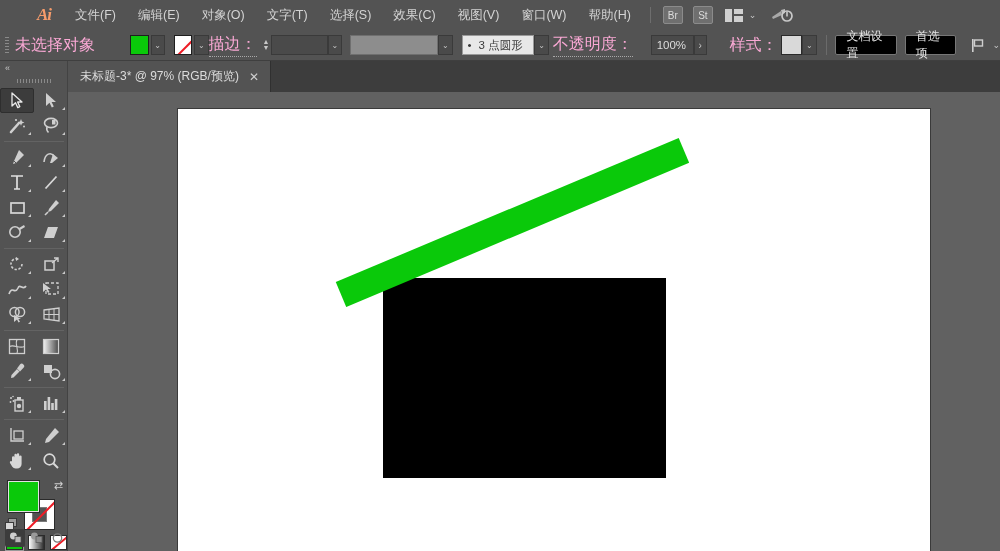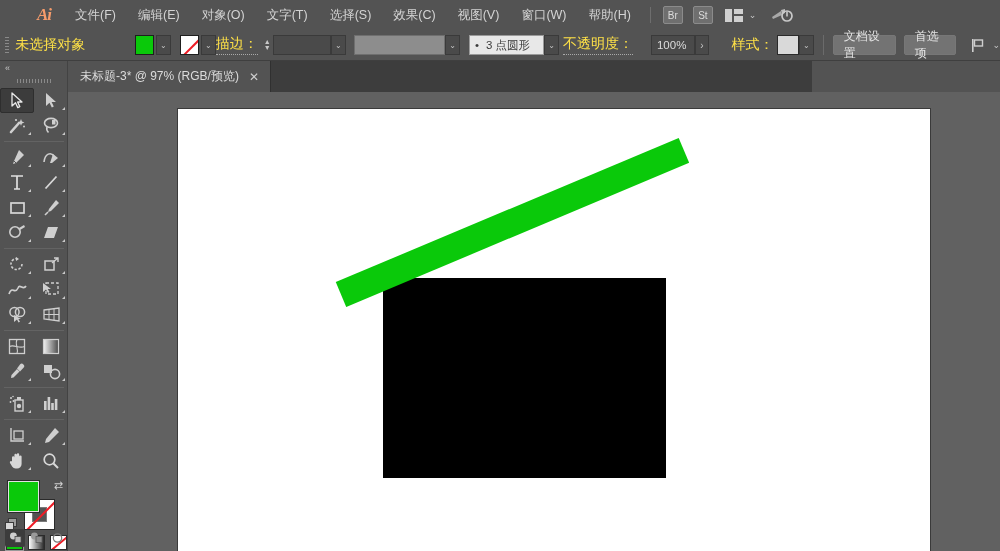--- a/index.html
+++ b/index.html
@@ -45,21 +45,21 @@
   
   .controlbar {
     position: absolute; left: 0; top: 30px; width: 1000px; height: 31px;
     background: #535353; display: flex; align-items: center;
     border-bottom: 1px solid #3f3f3f;
   }
   .grip {
     width: 5px; height: 17px; margin: 0 6px 0 5px;
     background: repeating-linear-gradient(to bottom, #8a8a8a 0, #8a8a8a 1px, #535353 1px, #535353 3px);
   }
-  .cb-label { color: #fde047; font-size: 14px; white-space: nowrap; }
+  .cb-label { color: #f9a8d4; font-size: 16px; white-space: nowrap; }
   .cb-label.dotted { border-bottom: 1px dotted #a9a9a9; padding-bottom: 1px; }
   .cb-sep { width: 1px; height: 20px; background: #6b6b6b; margin: 0 9px; }
   .swatch {
     width: 22px; height: 20px; border: 1px solid #1e1e1e;
   }
   .swatch.white-none { background: #fff; position: relative; overflow: hidden; }
   .swatch.white-none::after {
     content: ""; position: absolute; left: -4px; top: 9px; width: 32px; height: 2px;
     background: #ee1c25; transform: rotate(-45deg);
   }
@@ -73,33 +73,33 @@
     align-items: center; justify-content: center; color: #c9c9c9; font-size: 7px; line-height: 6px;
   }
   .field {
     height: 20px; background: #4a4a4a; border: 1px solid #3a3a3a;
     color: #dcdcdc; font-size: 11.5px; display: flex; align-items: center;
     padding: 0 5px;
   }
   .field.light { background: #e8e8e8; color: #3a3a3a; border-color: #9a9a9a; }
   .field.grey { background: #8d8d8d; border-color: #6f6f6f; }
   .btn {
-    height: 20px; background: #737373; border: 1px solid #777;
+    height: 20px; background: #000000; border: 1px solid #777;
     color: #e4e4e4; font-size: 12px; display: flex; align-items: center;
     padding: 0 10px; border-radius: 2px;
   }
   .arrow-btn {
     width: 15px; height: 20px; background: #4a4a4a; border: 1px solid #3a3a3a;
     color: #c6c6c6; font-size: 10px; display: flex; align-items: center; justify-content: center;
   }
   .stylebox { width: 26px; height: 20px; background: #d9d9d9; border: 1px solid #2a2a2a; }
 
   
   .tabbar {
-    position: absolute; left: 0; top: 61px; width: 812px; height: 31px;
+    position: absolute; left: 0; top: 61px; width: 1000px; height: 31px;
     background: #3d3d3d;
   }
   .tabbar-left { position: absolute; left: 0; top: 0; width: 68px; height: 31px; background: #535353; }
   .tab {
     position: absolute; left: 68px; top: 0; height: 31px;
     background: #535353; display: flex; align-items: center;
     padding: 0 9px 0 12px; gap: 8px;
     border-right: 1px solid #303030;
   }
   .tab-title { color: #dcdcdc; font-size: 12px; white-space: nowrap; }

